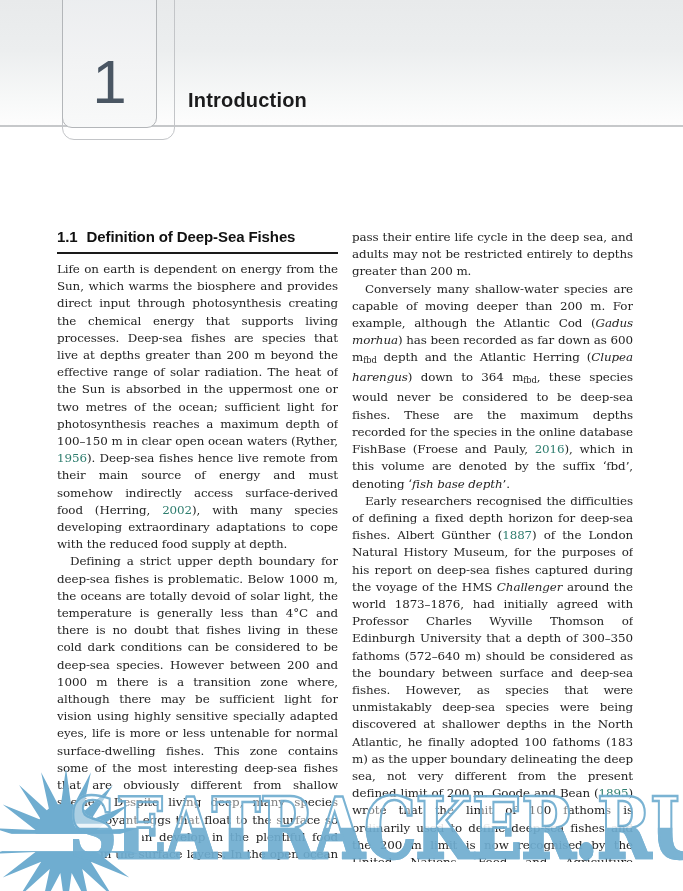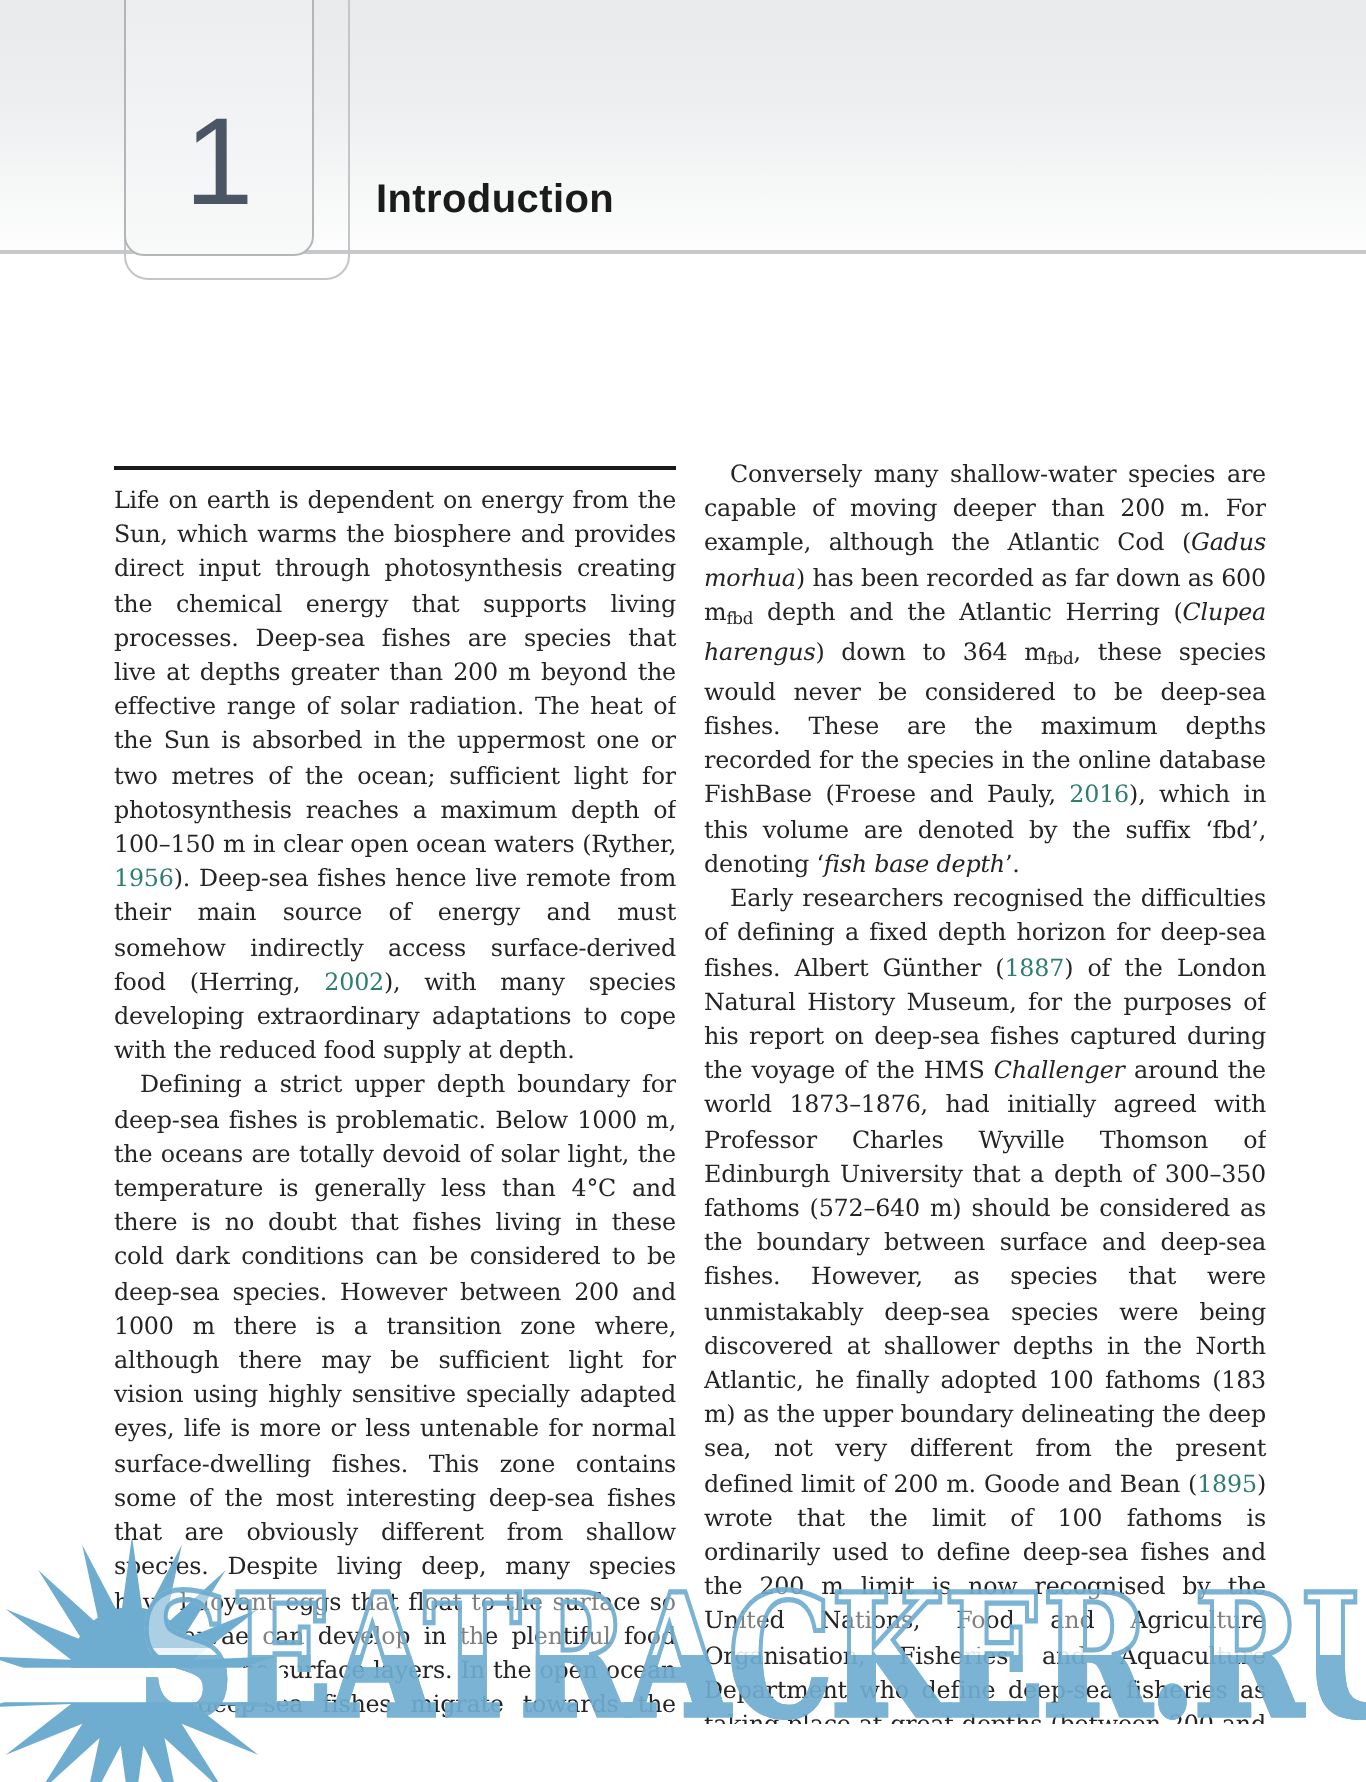--- a/index.html
+++ b/index.html
@@ -76,29 +76,33 @@
 
   <header class="header">
     <h1 class="chapter-title">Introduction</h1>
   </header>
   <div class="chapter-outline"></div>
   <div class="chapter-card">
     <span class="chapter-number">1</span>
   </div>
 
   <section class="col col-left">
+    <h2 class="section-heading">
+      <span class="section-number">1.1</span><span>Definition of Deep-Sea Fishes</span>
+    </h2>
     <hr class="heading-rule">
     <div class="paras" id="left-paras">
         <p class="para"><span class="seg-normal">Life on earth is dependent on energy from the Sun, which warms the biosphere and provides direct input through photosynthesis creating the chemical energy that supports living processes. Deep-sea fishes are species that live at depths greater than 200 m beyond the effective range of solar radiation. The heat of the Sun is absorbed in the uppermost one or two metres of the ocean; sufficient light for photosynthesis reaches a maximum depth of 100–150 m in clear open ocean waters (Ryther, </span><span class="seg-cite">1956</span><span class="seg-normal">). Deep-sea fishes hence live remote from their main source of energy and must somehow indirectly access surface-derived food (Herring, </span><span class="seg-cite">2002</span><span class="seg-normal">), with many species developing extraordinary adaptations to cope with the reduced food supply at depth.</span></p>
         <p class="para indent"><span class="seg-normal">Defining a strict upper depth boundary for deep-sea fishes is problematic. Below 1000 m, the oceans are totally devoid of solar light, the temperature is generally less than 4°C and there is no doubt that fishes living in these cold dark conditions can be considered to be deep-sea species. However between 200 and 1000 m there is a transition zone where, although there may be sufficient light for vision using highly sensitive specially adapted eyes, life is more or less untenable for normal surface-dwelling fishes. This zone contains some of the most interesting deep-sea fishes that are obviously different from shallow species. Despite living deep, many species have buoyant eggs that float to the surface so that larvae can develop in the plentiful food supply in the surface layers. In the open ocean many deep-sea fishes migrate towards the surface at night and descend again at dawn to pass the day in darkness and the cold waters below. Thus deep-sea fishes do not necessarily</span></p>
       </div>
   </section>
 
   <section class="col col-right">
     <div class="paras" id="right-paras">
+        <p class="para"><span class="seg-normal">pass their entire life cycle in the deep sea, and adults may not be restricted entirely to depths greater than 200 m.</span></p>
         <p class="para indent"><span class="seg-normal">Conversely many shallow-water species are capable of moving deeper than 200 m. For example, although the Atlantic Cod (</span><span class="seg-italic">Gadus morhua</span><span class="seg-normal">) has been recorded as far down as 600 m</span><span class="seg-sub">fbd</span><span class="seg-normal"> depth and the Atlantic Herring (</span><span class="seg-italic">Clupea harengus</span><span class="seg-normal">) down to 364 m</span><span class="seg-sub">fbd</span><span class="seg-normal">, these species would never be considered to be deep-sea fishes. These are the maximum depths recorded for the species in the online database FishBase (Froese and Pauly, </span><span class="seg-cite">2016</span><span class="seg-normal">), which in this volume are denoted by the suffix ‘fbd’, denoting ‘</span><span class="seg-italic">fish base depth</span><span class="seg-normal">’.</span></p>
         <p class="para indent"><span class="seg-normal">Early researchers recognised the difficulties of defining a fixed depth horizon for deep-sea fishes. Albert Günther (</span><span class="seg-cite">1887</span><span class="seg-normal">) of the London Natural History Museum, for the purposes of his report on deep-sea fishes captured during the voyage of the HMS </span><span class="seg-italic">Challenger</span><span class="seg-normal"> around the world 1873–1876, had initially agreed with Professor Charles Wyville Thomson of Edinburgh University that a depth of 300–350 fathoms (572–640 m) should be considered as the boundary between surface and deep-sea fishes. However, as species that were unmistakably deep-sea species were being discovered at shallower depths in the North Atlantic, he finally adopted 100 fathoms (183 m) as the upper boundary delineating the deep sea, not very different from the present defined limit of 200 m. Goode and Bean (</span><span class="seg-cite">1895</span><span class="seg-normal">) wrote that the limit of 100 fathoms is ordinarily used to define deep-sea fishes and the 200 m limit is now recognised by the United Nations, Food and Agriculture Organisation, Fisheries and Aquaculture Department who define deep-sea fisheries as taking place at great depths (between 200 and 2000 m; FAO, </span></p>
       </div>
   </section>
 
   <div class="watermark">
     <svg class="wm-logo" viewBox="0 0 150 145" aria-hidden="true">
       <polygon fill="#6FADD0" points="75,-2 80.6,38.5 99.6,2.3 91,42.3 121.3,14.8 99.5,49.4 137.4,34 105.1,59.1 145.9,57.5 107,70 145.9,82.5 105.1,80.9 137.4,106 99.5,90.6 121.3,125.2 91,97.7 99.6,137.7 80.6,101.5 75,142 69.4,101.5 50.4,137.7 59,97.7 28.7,125.2 50.5,90.6 12.6,106 44.9,80.9 4.1,82.5 43,70 4.1,57.5 44.9,59.1 12.6,34 50.5,49.4 28.7,14.8 59,42.3 50.4,2.3 69.4,38.5"></polygon>
       <rect x="-5" y="63" width="160" height="17" fill="#ffffff"></rect>
       <path d="M 45 63 A 30 30 0 0 1 105 63 Z" fill="#6FADD0"></path>

